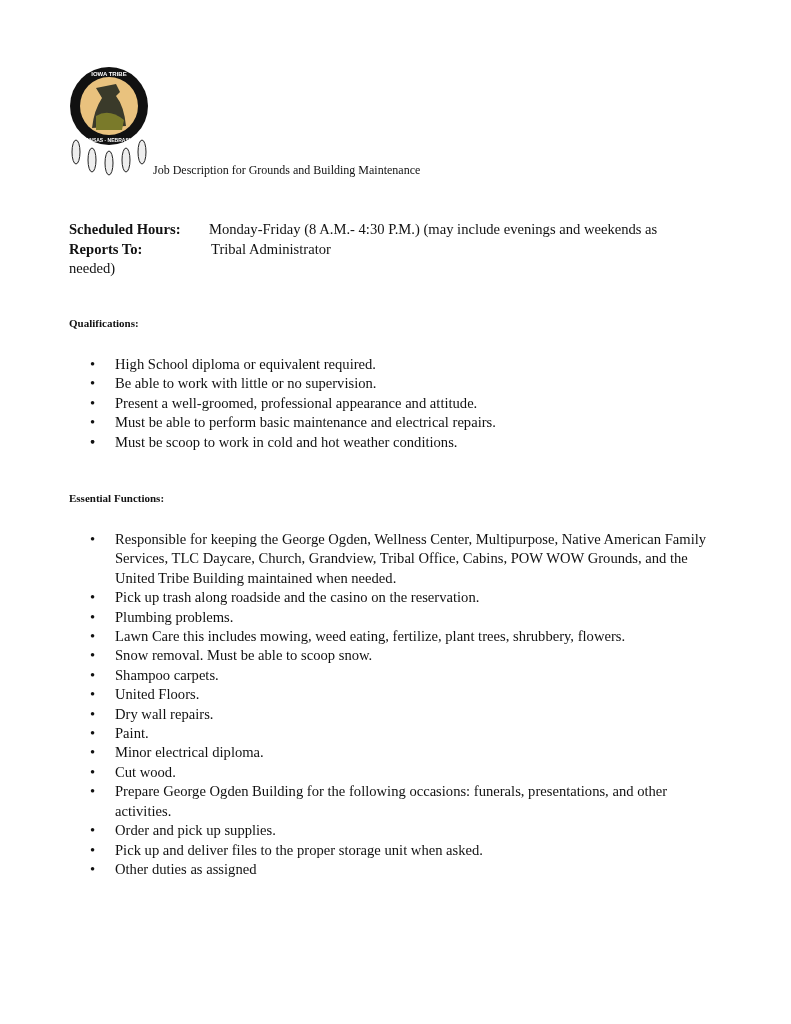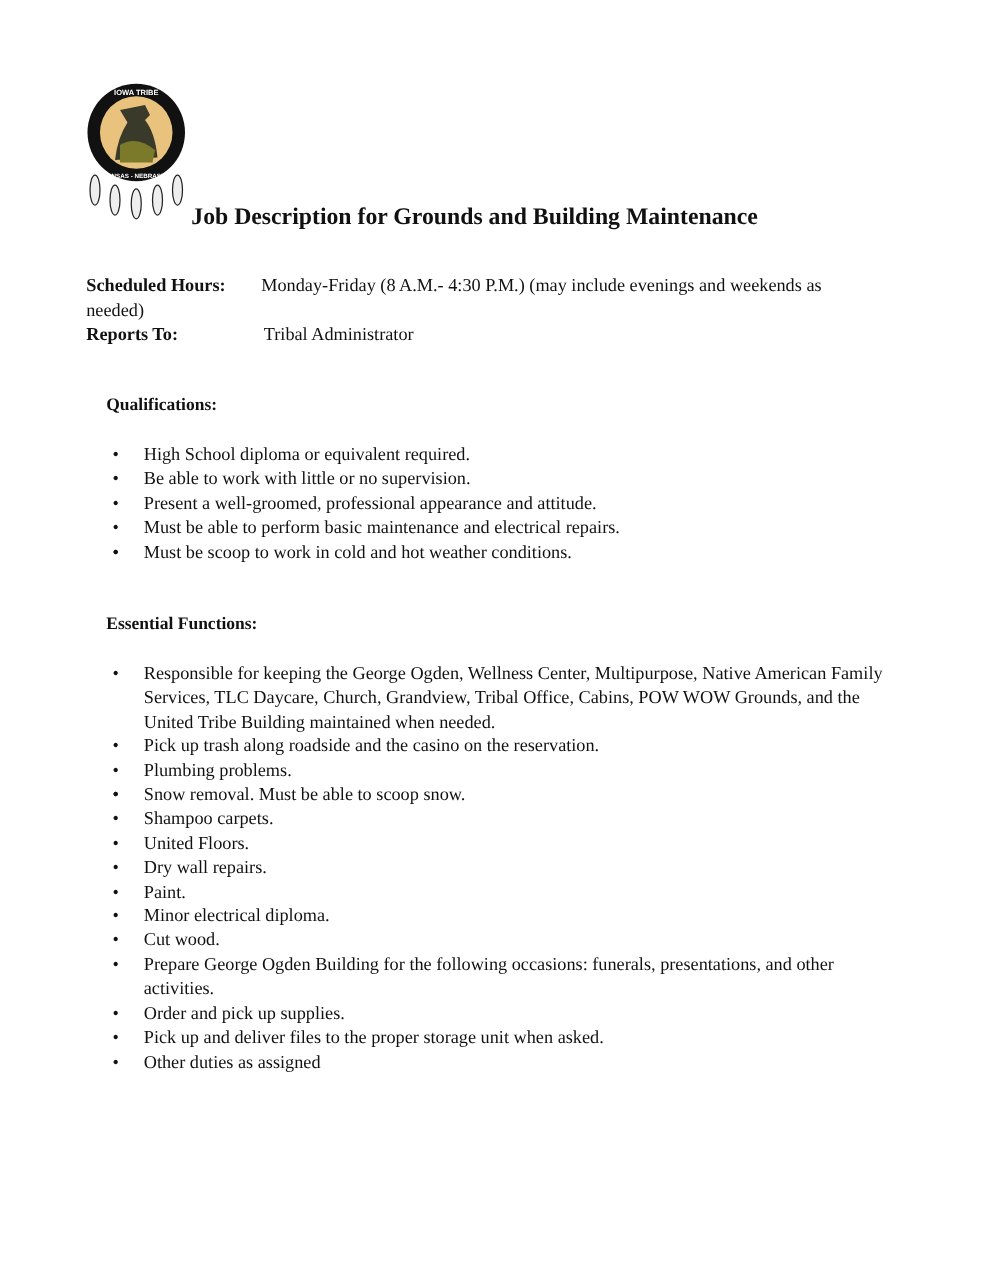--- a/index.html
+++ b/index.html
@@ -1,23 +1,23 @@
 <!DOCTYPE html>
 <html><head>
   <meta charset="utf-8">
   <style>
     html, body { margin: 0; padding: 0; background: #ffffff; }
     body { width: 791px; height: 1024px; position: relative; overflow: hidden;
            font-family: "Liberation Serif", serif; color: #111; }
     .logo { position: absolute; left: 66px; top: 66px; width: 86px; height: 110px; }
-    .title { position: absolute; left: 153px; top: 163px; font-weight: bold; font-size: 19px; }
+    .title { position: absolute; left: 153px; top: 163px; font-weight: normal; font-size: 12px; }
     .info { position: absolute; left: 69px; top: 220px; width: 640px; font-size: 14.6px; line-height: 19.5px; }
     .info .row { position: relative; }
     .info .lbl { font-weight: bold; display: inline-block; width: 140px; }
-    .section-h { position: absolute; left: 85px; font-weight: bold; font-size: 14px; }
+    .section-h { position: absolute; left: 69px; font-weight: bold; font-size: 11px; }
     ul.bullets { position: absolute; left: 69px; margin: 0; padding: 0; list-style: none; font-size: 14.6px; line-height: 19.4px; width: 650px; }
     ul.bullets li { position: relative; padding-left: 46px; }
     ul.bullets li .dot { position: absolute; left: 21px; top: 0; }
   </style>
 </head>
 <body>
 
 <svg class="logo" viewBox="0 0 86 110">
   <circle cx="43" cy="40" r="39" fill="#111"></circle>
   <circle cx="43" cy="40" r="29" fill="#e9c27e"></circle>
@@ -33,42 +33,42 @@
     <ellipse cx="76" cy="86" rx="4" ry="12"></ellipse>
   </g>
 </svg>
 
 <div class="title">Job Description for Grounds and Building Maintenance</div>
 
 <div class="info">
   <div class="row">
     <span class="lbl">Scheduled Hours:</span><span>Monday-Friday (8 A.M.- 4:30 P.M.) (may include evenings and weekends as</span>
   </div>
-  <div class="row">needed)</div>
   <div class="row">
     <span class="lbl">Reports To:</span><span style="margin-left:2px">Tribal Administrator</span>
   </div>
+  <div class="row">needed)</div>
 </div>
 
 <div class="section-h" style="top:317px">Qualifications:</div>
 <ul class="bullets" id="qual-list" style="top:355px">
     <li><span class="dot">•</span><span>High School diploma or equivalent required.</span></li>
     <li><span class="dot">•</span><span>Be able to work with little or no supervision.</span></li>
     <li><span class="dot">•</span><span>Present a well-groomed, professional appearance and attitude.</span></li>
     <li><span class="dot">•</span><span>Must be able to perform basic maintenance and electrical repairs.</span></li>
     <li><span class="dot">•</span></li>
     <li><span class="dot">•</span><span>Must be scoop to work in cold and hot weather conditions.</span></li>
   </ul>
 
 <div class="section-h" style="top:492px">Essential Functions:</div>
 <ul class="bullets" id="ess-list" style="top:530px">
     <li><span class="dot">•</span><span>Responsible for keeping the George Ogden, Wellness Center, Multipurpose, Native American Family Services, TLC Daycare, Church, Grandview, Tribal Office, Cabins, POW WOW Grounds, and the United Tribe Building maintained when needed.</span></li>
     <li><span class="dot">•</span><span>Pick up trash along roadside and the casino on the reservation.</span></li>
     <li><span class="dot">•</span><span>Plumbing problems.</span></li>
-    <li><span class="dot">•</span></li>
+    <li><span class="dot">•</span><span>Lawn Care this includes mowing, weed eating, fertilize, plant trees, shrubbery, flowers.</span></li>
     <li><span class="dot">•</span><span>Snow removal. Must be able to scoop snow.</span></li>
     <li><span class="dot">•</span><span>Shampoo carpets.</span></li>
     <li><span class="dot">•</span><span>United Floors.</span></li>
     <li><span class="dot">•</span><span>Dry wall repairs.</span></li>
     <li><span class="dot">•</span><span>Paint.</span></li>
     <li><span class="dot">•</span><span>Minor electrical diploma.</span></li>
     <li><span class="dot">•</span><span>Cut wood.</span></li>
     <li><span class="dot">•</span><span>Prepare George Ogden Building for the following occasions: funerals, presentations, and other activities.</span></li>
     <li><span class="dot">•</span><span>Order and pick up supplies.</span></li>
     <li><span class="dot">•</span><span>Pick up and deliver files to the proper storage unit when asked.</span></li>

